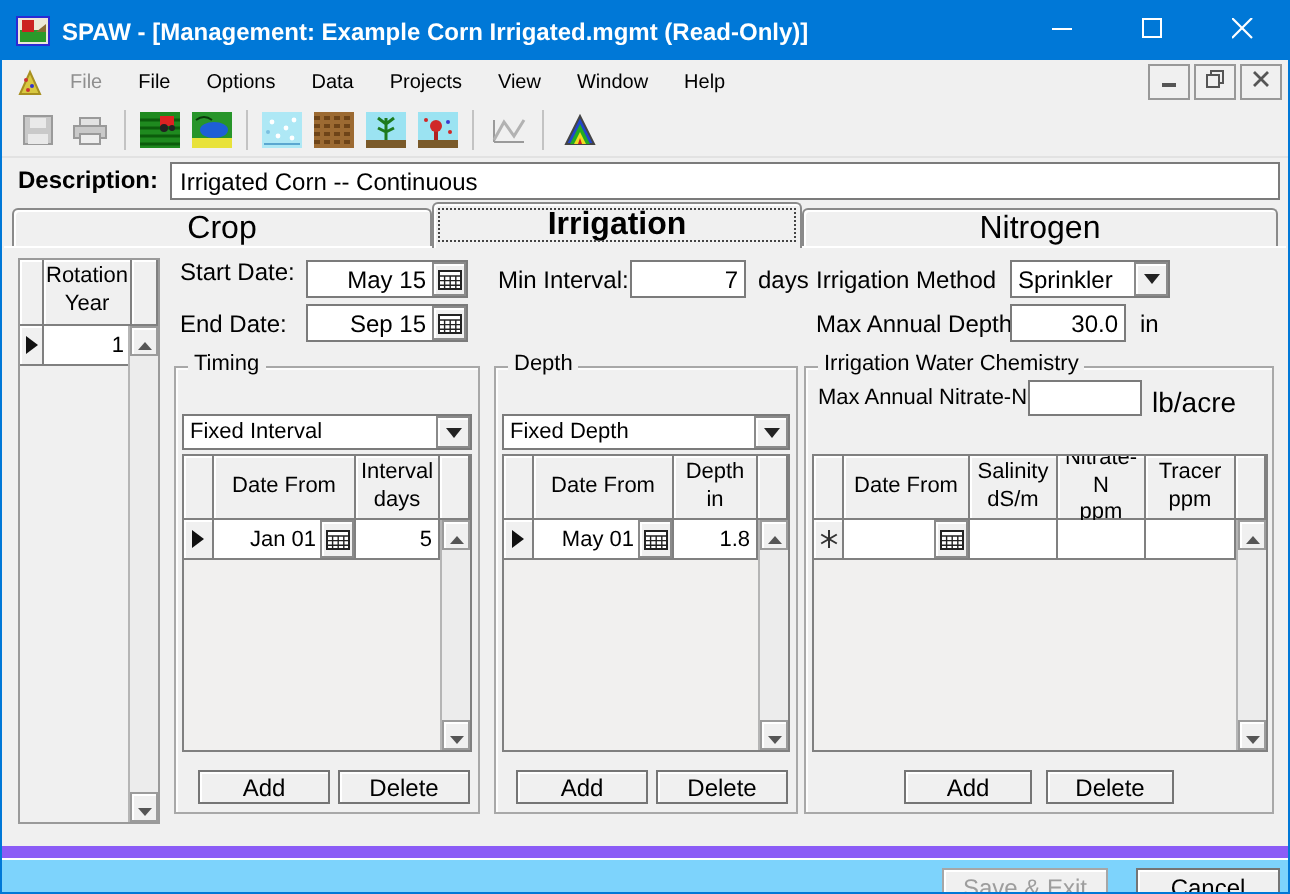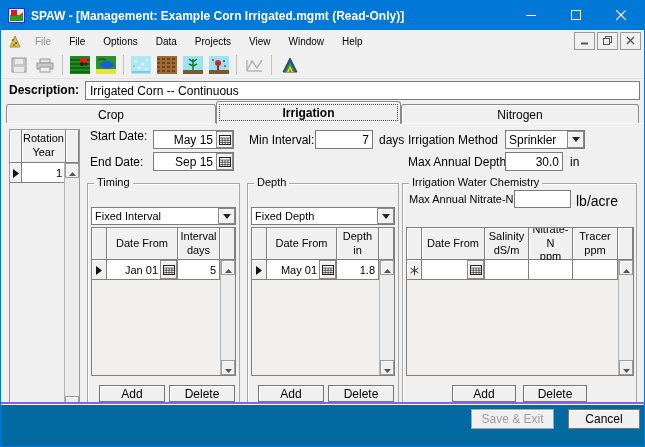--- a/index.html
+++ b/index.html
@@ -41,21 +41,21 @@
   .desc-row { position:absolute; top:78px; left:0; right:0; height:22px;
     display:flex; align-items:center; }
   .desc-label { font-weight:bold; font-size:12px; margin:0 6px 0 8px; white-space:nowrap; }
   .desc-input { flex:1; margin-right:4px; height:19px; background:#fff;
     border:1px solid #7b7b7b; font-size:12px; padding:1px 4px; line-height:16px; }
 
   
   .tabstrip { position:absolute; top:100px; left:5px; height:23px; display:flex; align-items:flex-end; }
   .tab { height:20px; background:#f0f0f0; border:1px solid #8a8a8a; border-bottom:none;
     border-radius:3px 3px 0 0; display:flex; align-items:center; justify-content:center;
-    font-size:12px; box-shadow: inset 1px 1px 0 #fff; }
+    font-size:16px; box-shadow: inset 1px 1px 0 #fff; }
   .tab.active { height:23px; font-weight:bold; outline:1px dotted #444; outline-offset:-4px; z-index:3; }
   .tab-baseline { position:absolute; top:122px; left:1px; right:1px; height:1px; background:#fff; z-index:1; }
   .tab.active { position:relative; }
 
   .lbl { font-size:12px; white-space:nowrap; }
 
   
   .field { background:#fff; border:1px solid #7b7b7b; display:flex; align-items:center; font-size:12px; }
   .field .val { flex:1; padding:12px 3px; overflow:hidden; white-space:nowrap; }
   .val.right { text-align:right; }
@@ -86,22 +86,22 @@
     border:1px solid #9b9b9b; box-shadow: inset 1px 1px 0 #fff;
     display:flex; align-items:center; justify-content:center; }
 
   
   .btn { position:absolute; background:#f0f0f0; border:1px solid #757575;
     box-shadow: inset 1px 1px 0 #fff; font-size:12px; display:flex;
     align-items:center; justify-content:center; }
   .btn.disabled { color:#9d9d9d; border-color:#a6a6a6; }
 
   
-  .footer { position:absolute; left:0; right:0; bottom:0; height:44px; background:#0369a1;
-    border-top:2px solid #8b5cf6; box-shadow: inset 0 1px 0 #fff; }
+  .footer { position:absolute; left:0; right:0; bottom:0; height:23px; background:#7dd3fc;
+    border-top:6px solid #8b5cf6; box-shadow: inset 0 1px 0 #fff; }
 
   
   .rot-panel { position:absolute; left:8px; top:128px; width:71px; height:283px;
     border:1px solid #9a9a9a; background:#f0f0f0; }
 </style>
 </head>
 <body>
 
 <div class="window">
 

